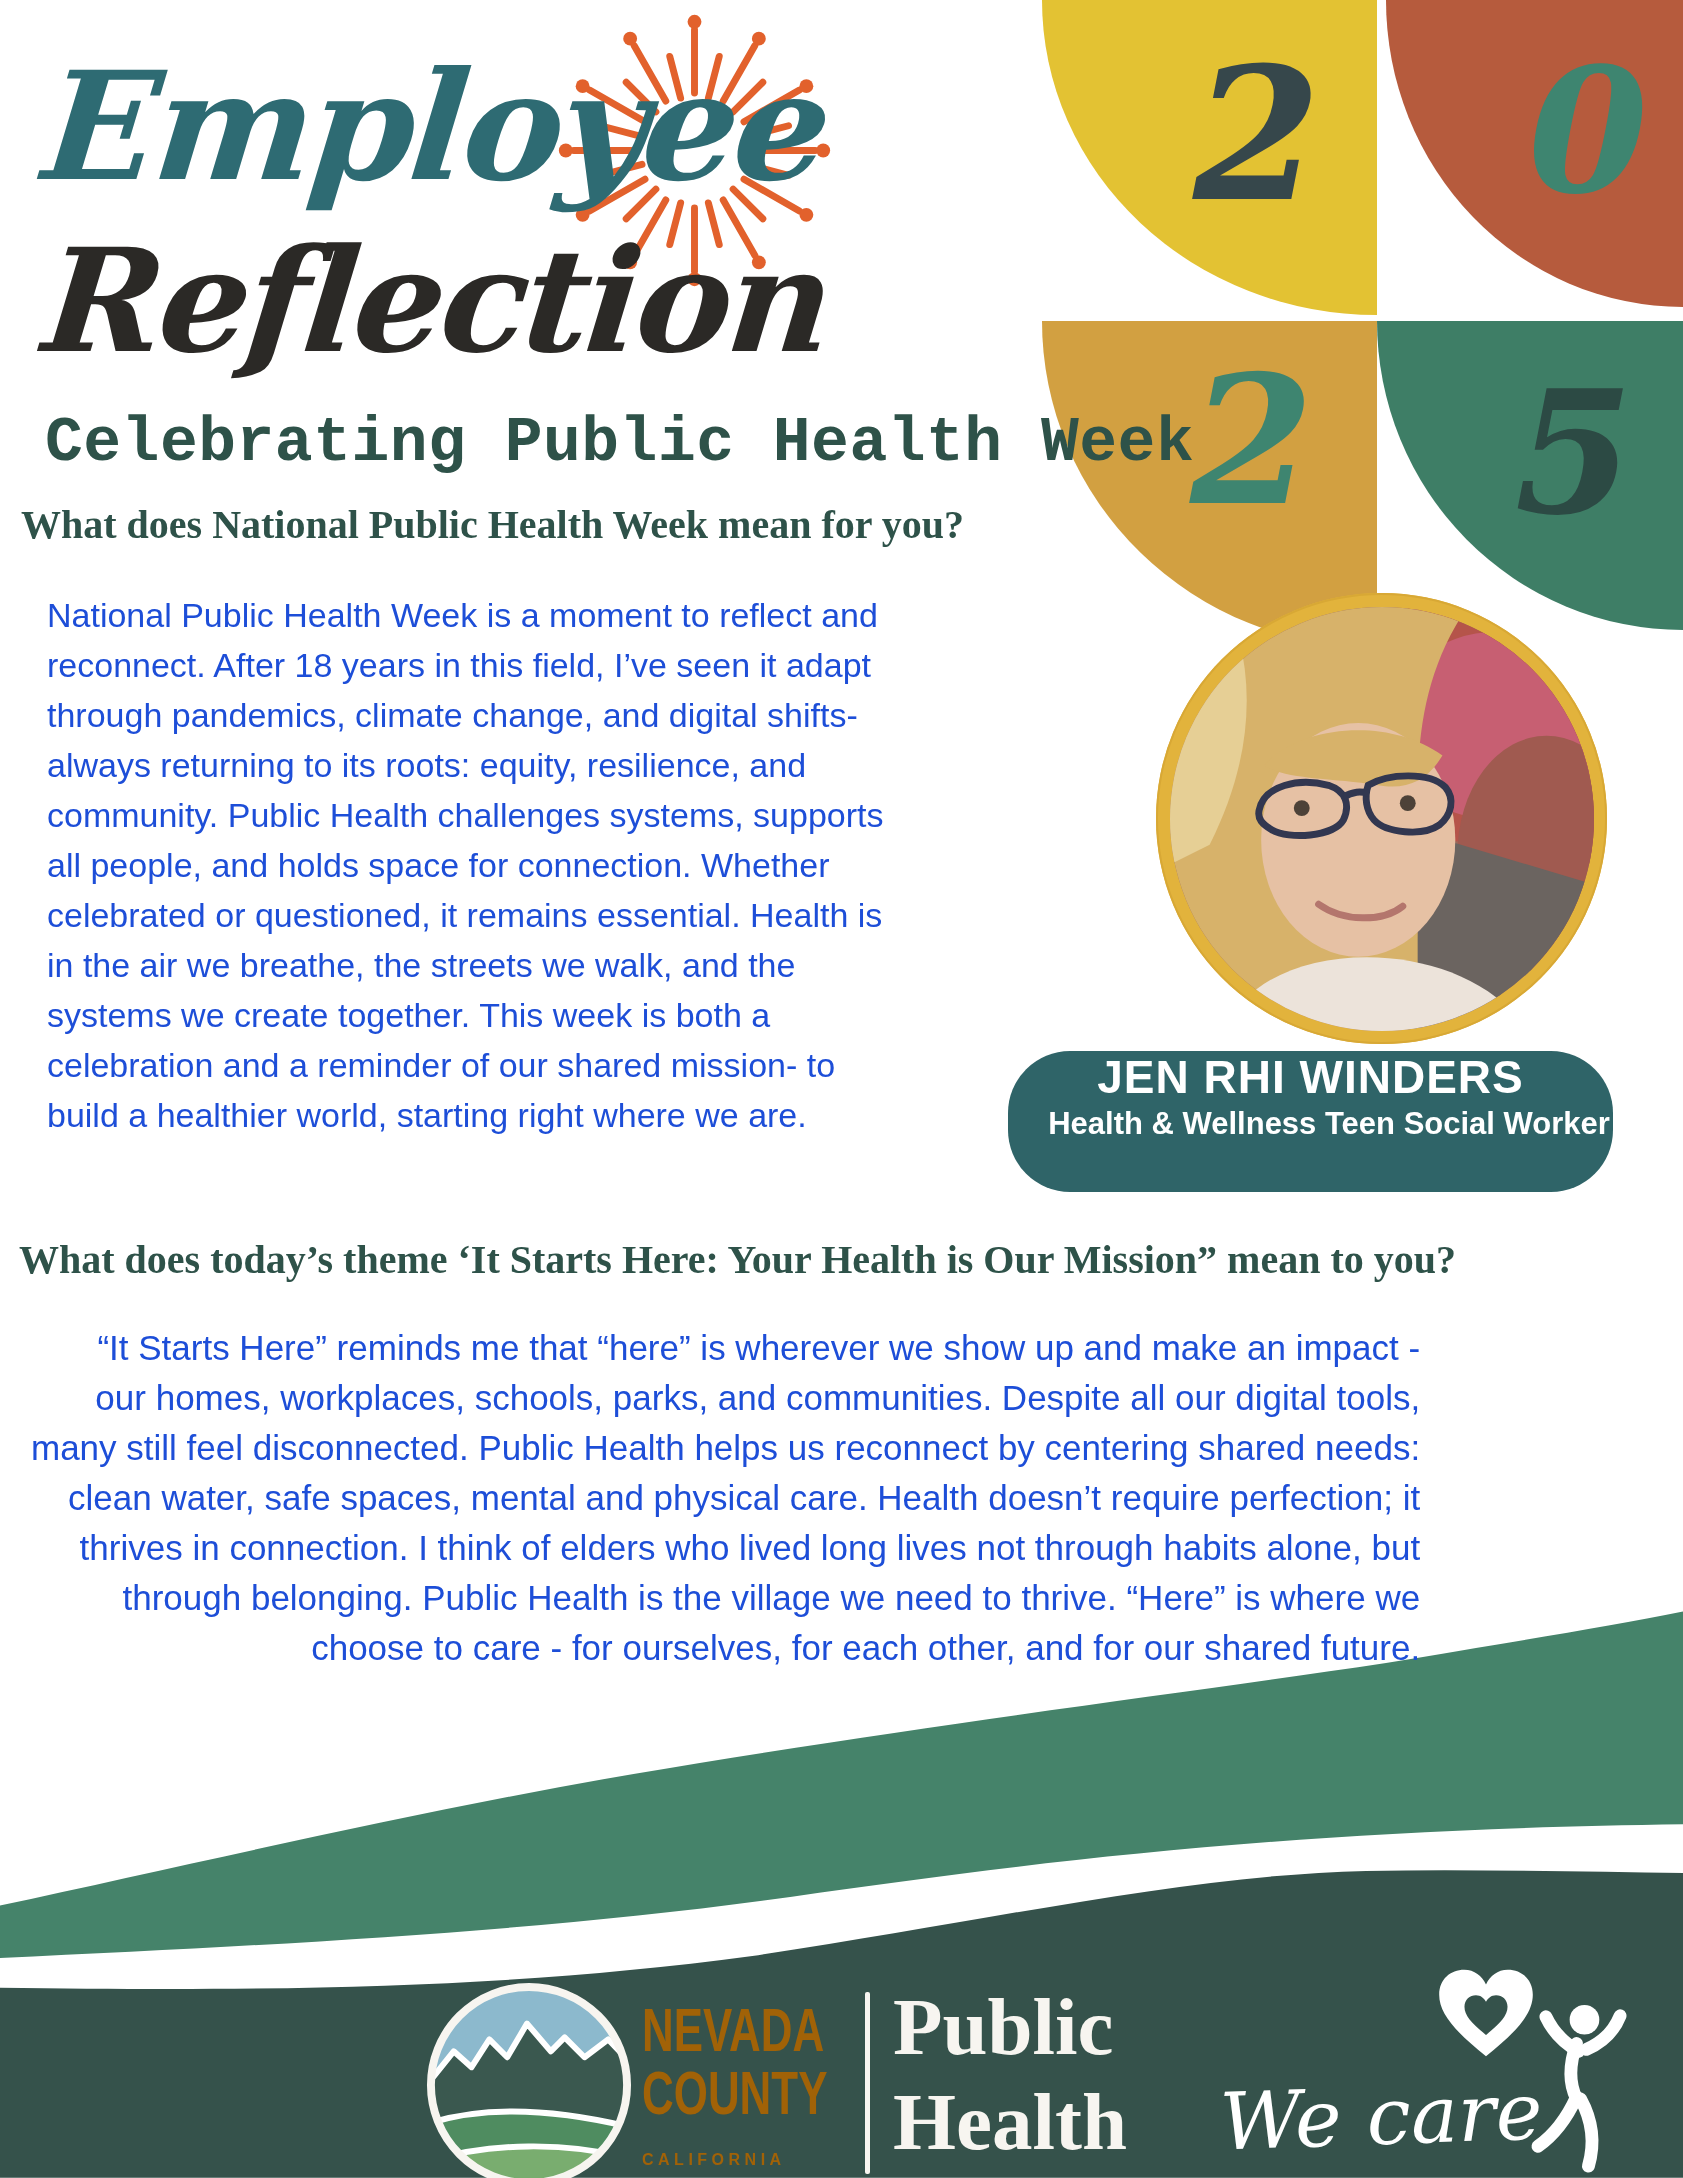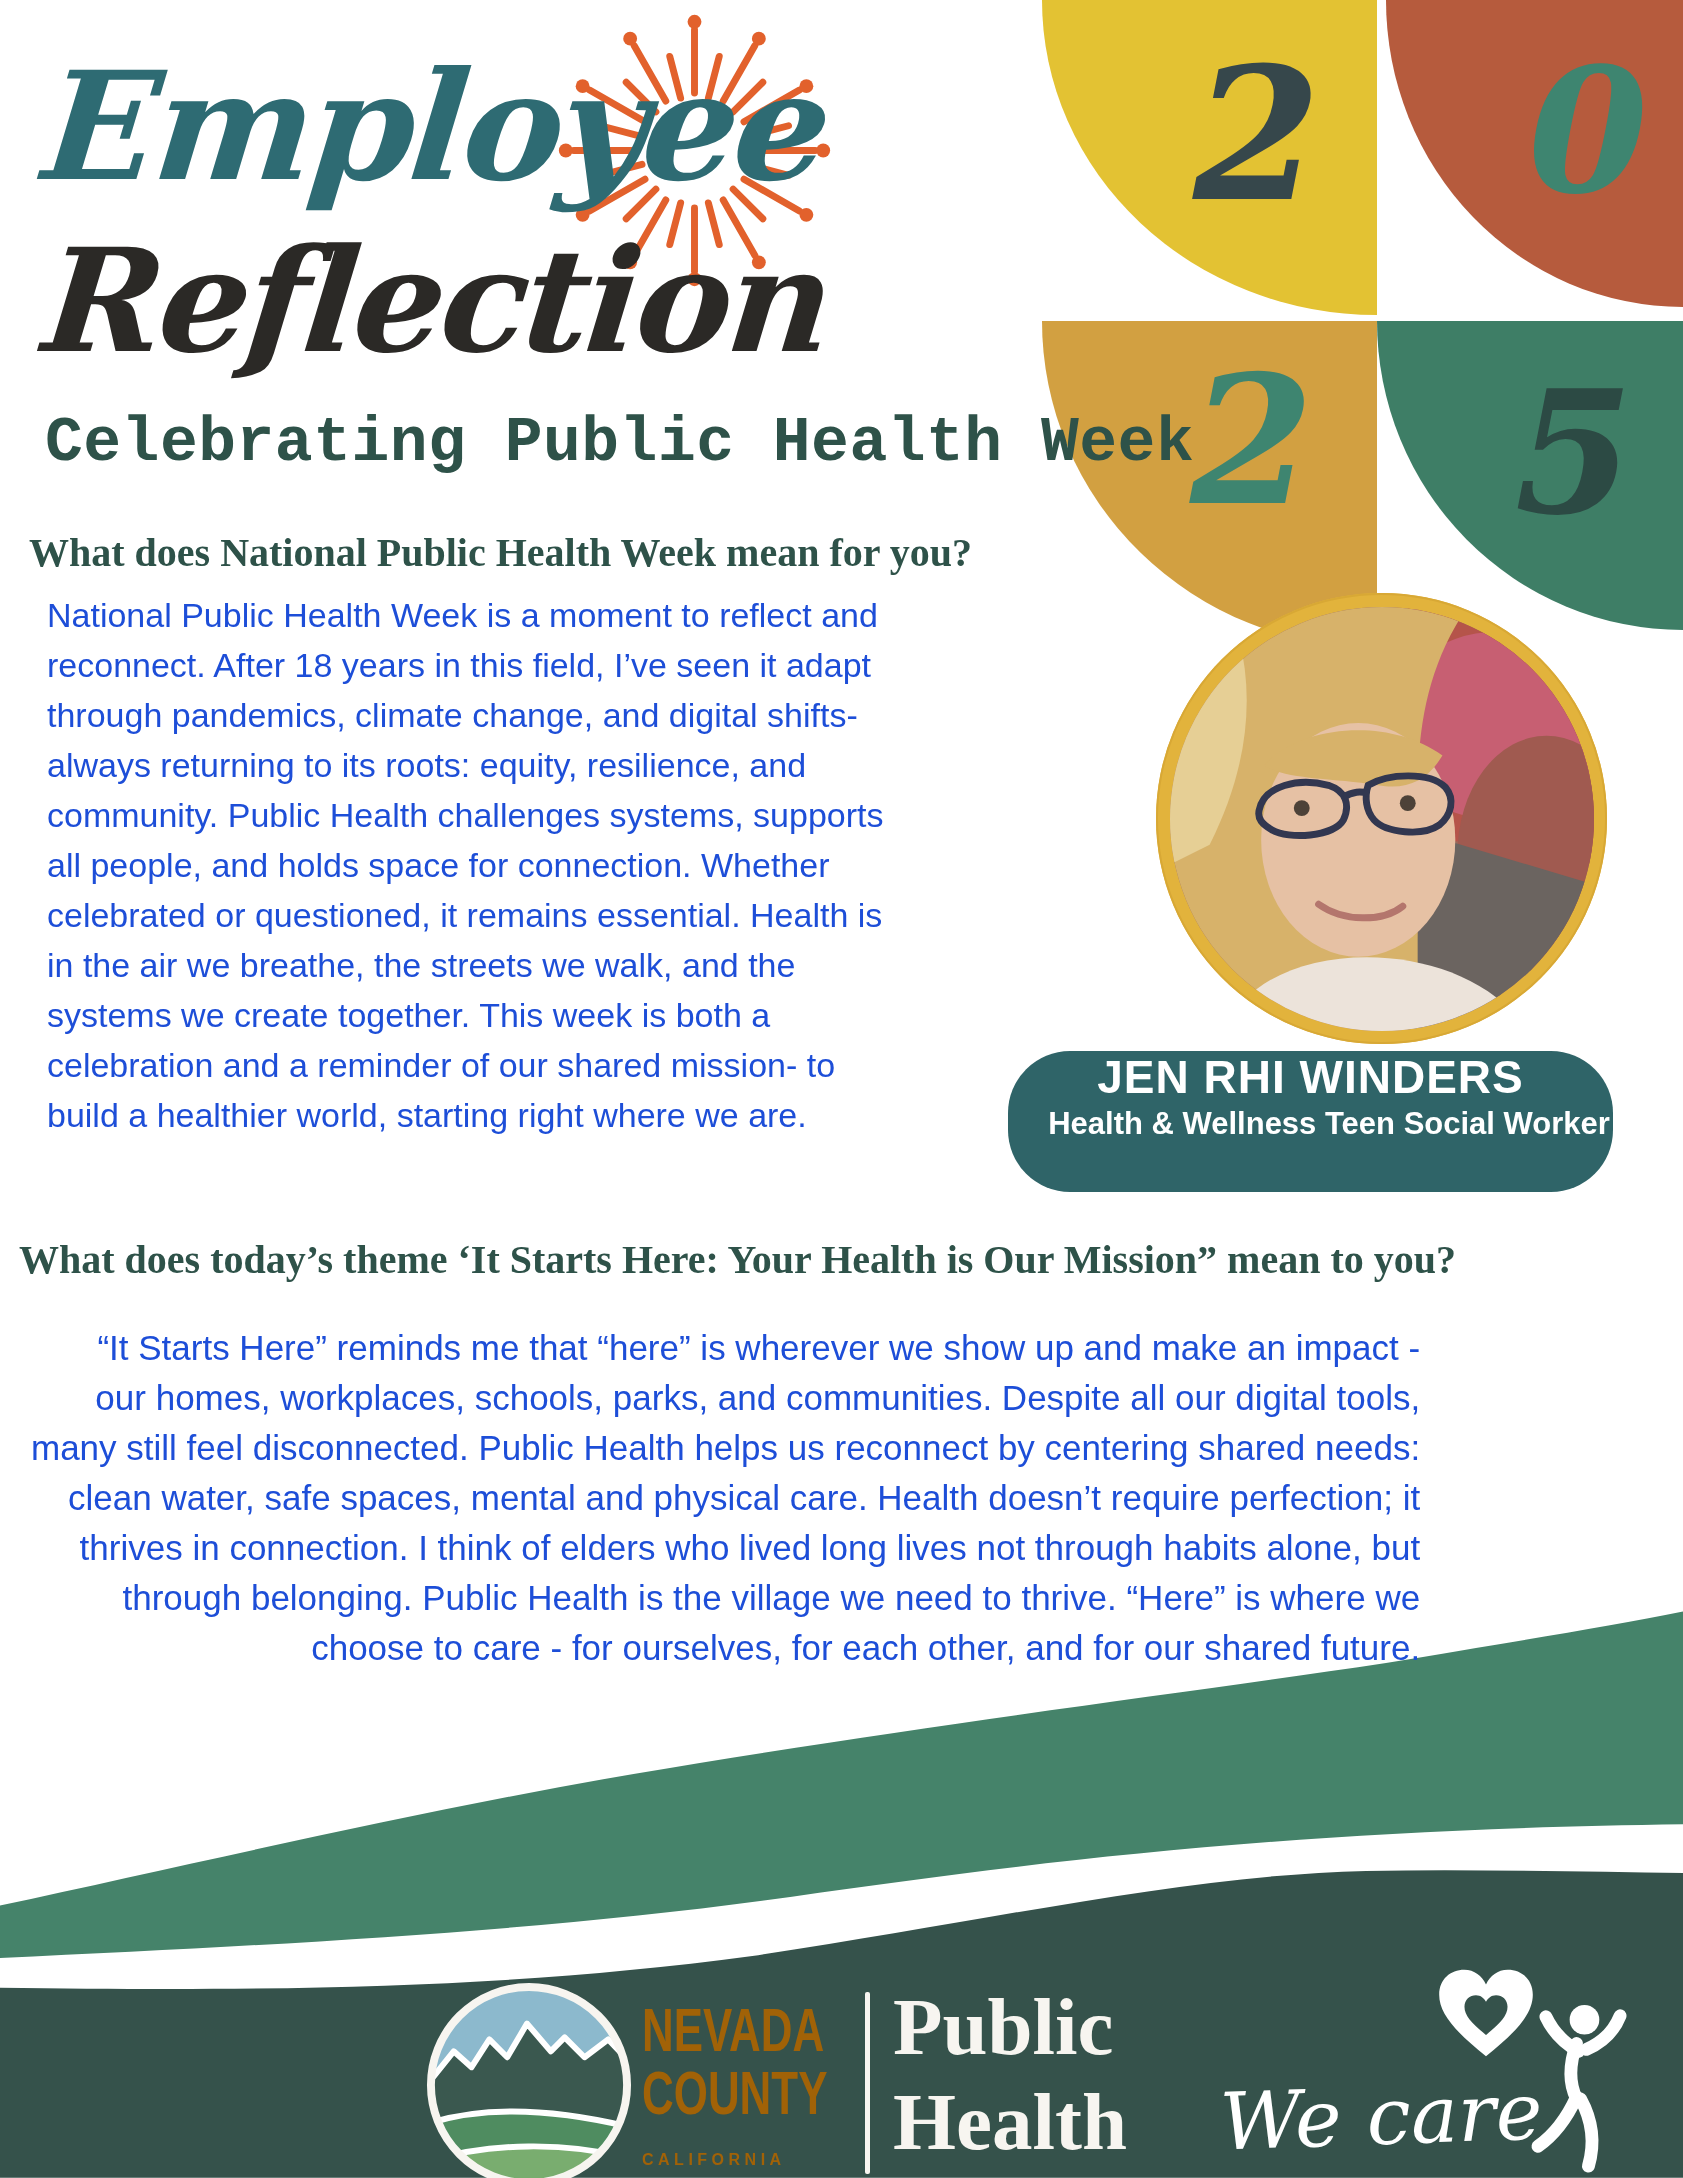--- a/index.html
+++ b/index.html
@@ -16,21 +16,21 @@
   .title-line1{ top:51px; font-size:150px; color:#2E6B73; }
   .title-line2{ top:230px; font-size:143px; color:#2B2926; }
   .subtitle{
     position:absolute; left:45px; top:408px; font-family:Liberation Mono, monospace;
     font-weight:bold; font-size:63px; color:#2E5249; z-index:3; letter-spacing:0.5px;
   }
   .q-heading{
     position:absolute; font-family:"Liberation Serif", serif; font-weight:bold;
     font-size:40px; color:#2E5249; z-index:3; white-space:pre;
   }
-  .q1-heading{ left:29px; top:501px;margin-top:28px; }
+  .q1-heading{ left:21px; top:501px; }
   .q2-heading{ left:19px; top:1236px; }
   .q-answer{
     position:absolute; font-family:Liberation Sans, sans-serif;
     color:#1d4ed8; white-space:pre; z-index:3;
   }
   .q1-answer{ left:47px; top:590px; font-size:34px; line-height:50px; }
   .q2-answer{ left:31px; top:1323px; font-size:35px; line-height:50px;text-align:right; }
   
   .starburst{ position:absolute; left:546px; top:2px; z-index:2; }
   

